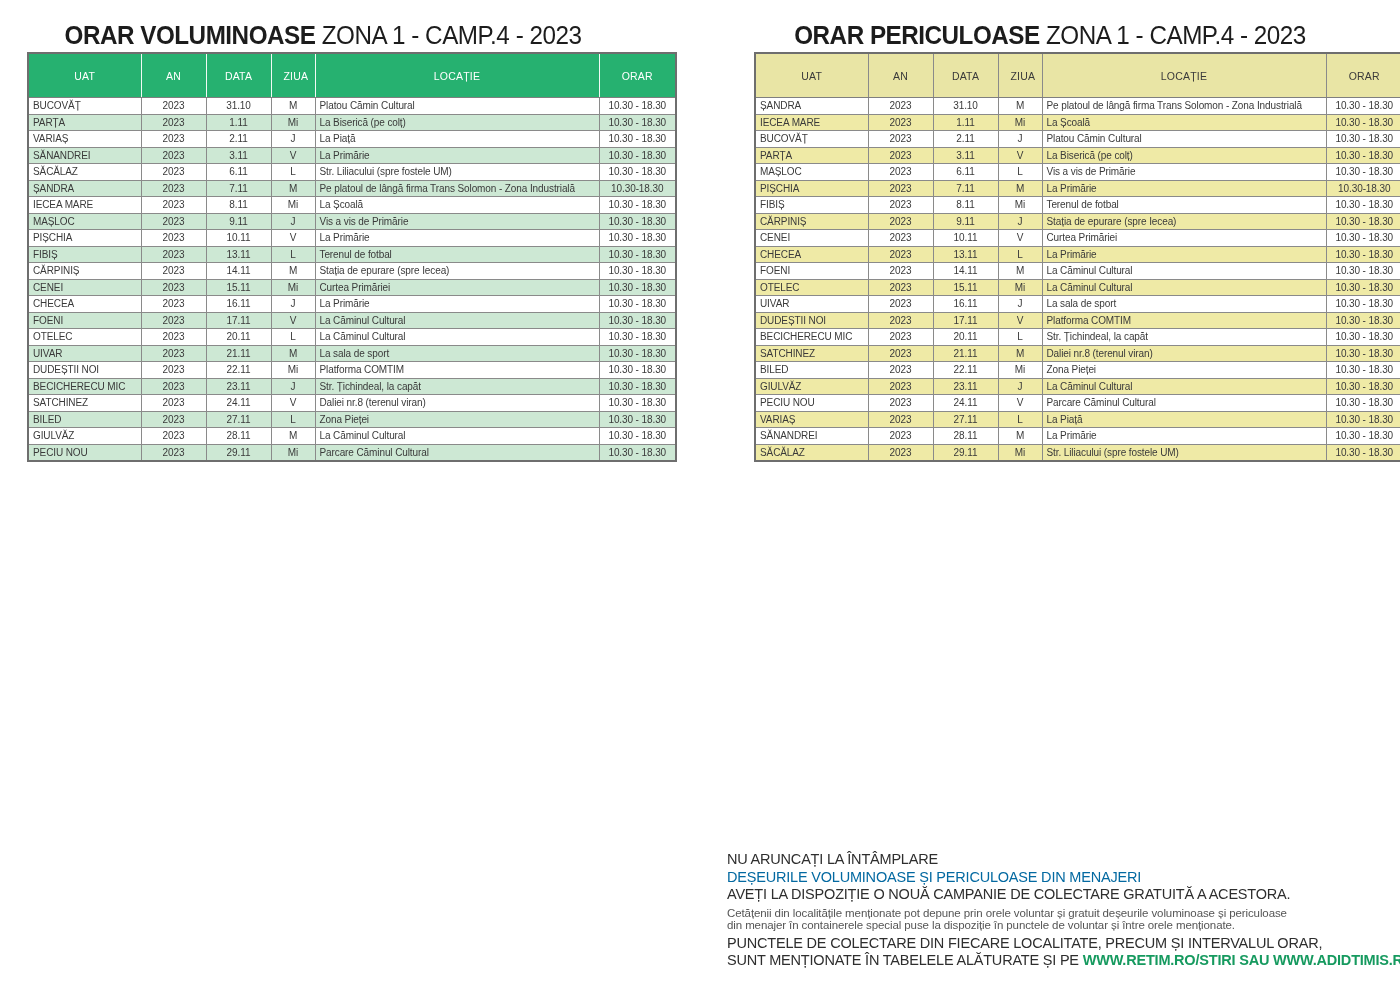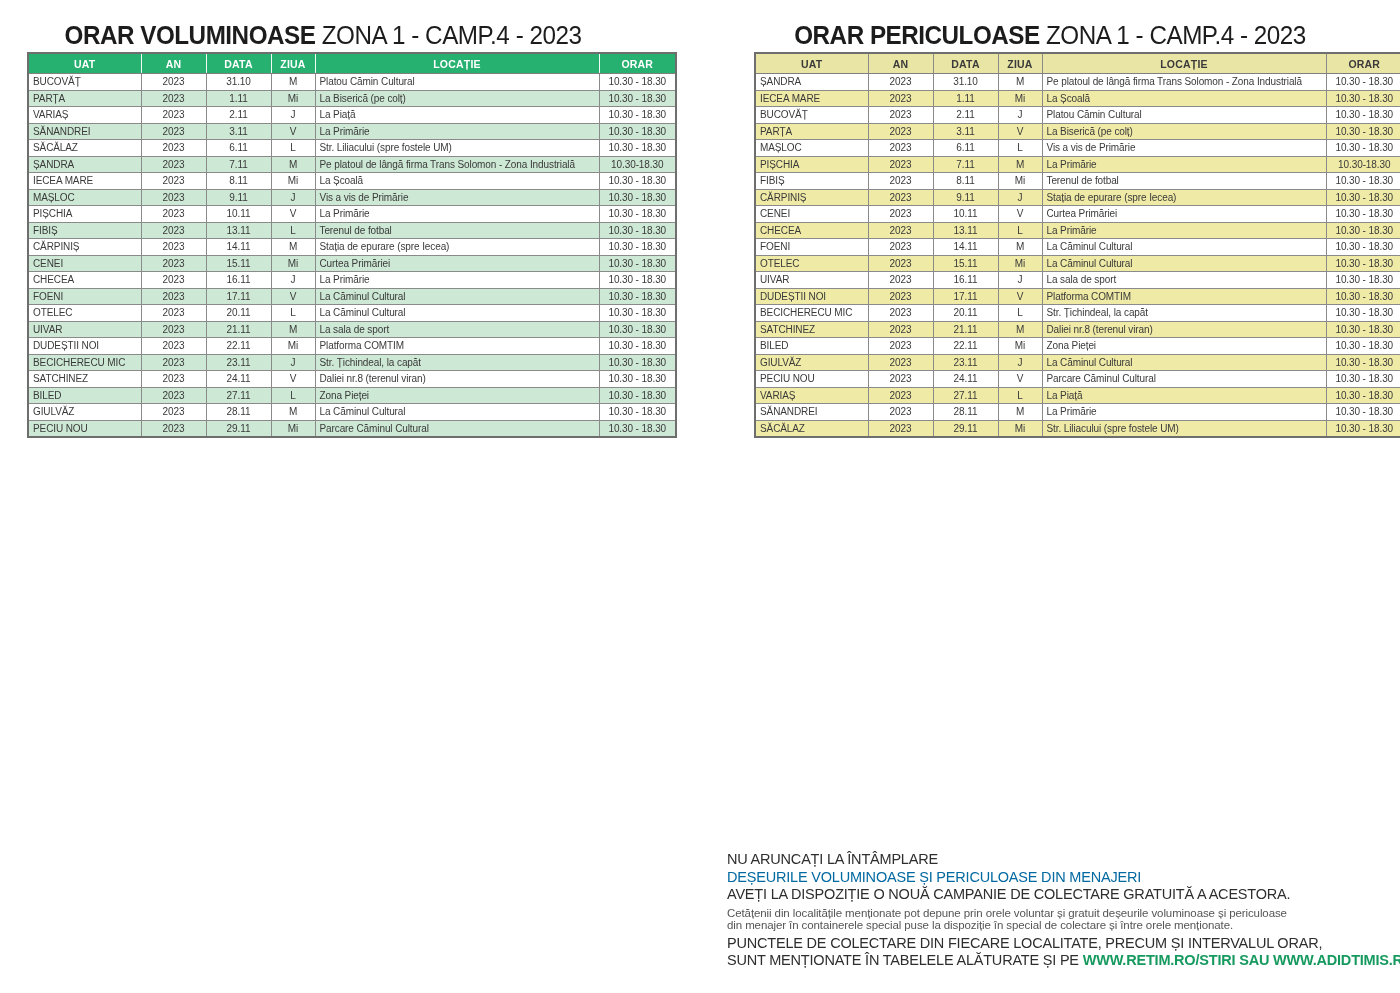--- a/index.html
+++ b/index.html
@@ -34,29 +34,29 @@
 
   table.schedule {
     border-collapse: collapse;
     table-layout: fixed;
     width: 648px;
     border: 2px solid #6e6e6e;
   }
   table.schedule th {
     background: var(--header-bg);
     color: var(--header-text);
-    font-weight: 700;
+    font-weight: 400;
     font-size: 10.5px;
     letter-spacing: 0.2px;
     height: 19px;
     text-align: center;
     border-left: 1px solid var(--header-divider);
     border-right: 1px solid var(--header-divider);
     border-bottom: 1px solid #7f7f7f;
-    padding: 0;
+    padding: 12px;
     overflow: hidden;
   }
   table.schedule td {
     border: 1px solid #8a8a8a;
     font-size: 10px;
     letter-spacing: -0.1px;
     color: #3a3a3a;
     height: 15.5px;
     padding: 0 4px;
     white-space: nowrap;
@@ -504,19 +504,19 @@
       </tbody>
   </table>
 </div>
 
 <div class="footer">
   <div class="f-big">NU ARUNCAȚI LA ÎNTÂMPLARE</div>
   <div class="f-big f-green">DEȘEURILE VOLUMINOASE ȘI PERICULOASE DIN MENAJERI</div>
   <div class="f-big">AVEȚI LA DISPOZIȚIE O NOUĂ CAMPANIE DE COLECTARE GRATUITĂ A ACESTORA.</div>
   <div class="f-small-block">
     <div class="f-small">Cetățenii din localitățile menționate pot depune prin orele voluntar și gratuit deșeurile voluminoase și periculoase</div>
-    <div class="f-small">din menajer în containerele special puse la dispoziție în special de colectare și între orele menționate.</div>
+    <div class="f-small">din menajer în containerele special puse la dispoziție în punctele de voluntar și între orele menționate.</div>
   </div>
   <div class="f-big">PUNCTELE DE COLECTARE DIN FIECARE LOCALITATE, PRECUM ȘI INTERVALUL ORAR,</div>
   <div class="f-big">
     <span>SUNT MENȚIONATE ÎN TABELELE ALĂTURATE ȘI PE </span><span class="f-link">WWW.RETIM.RO/STIRI SAU WWW.ADIDTIMIS.RO/STIRI.</span>
   </div>
 </div>
 
 </body></html>

